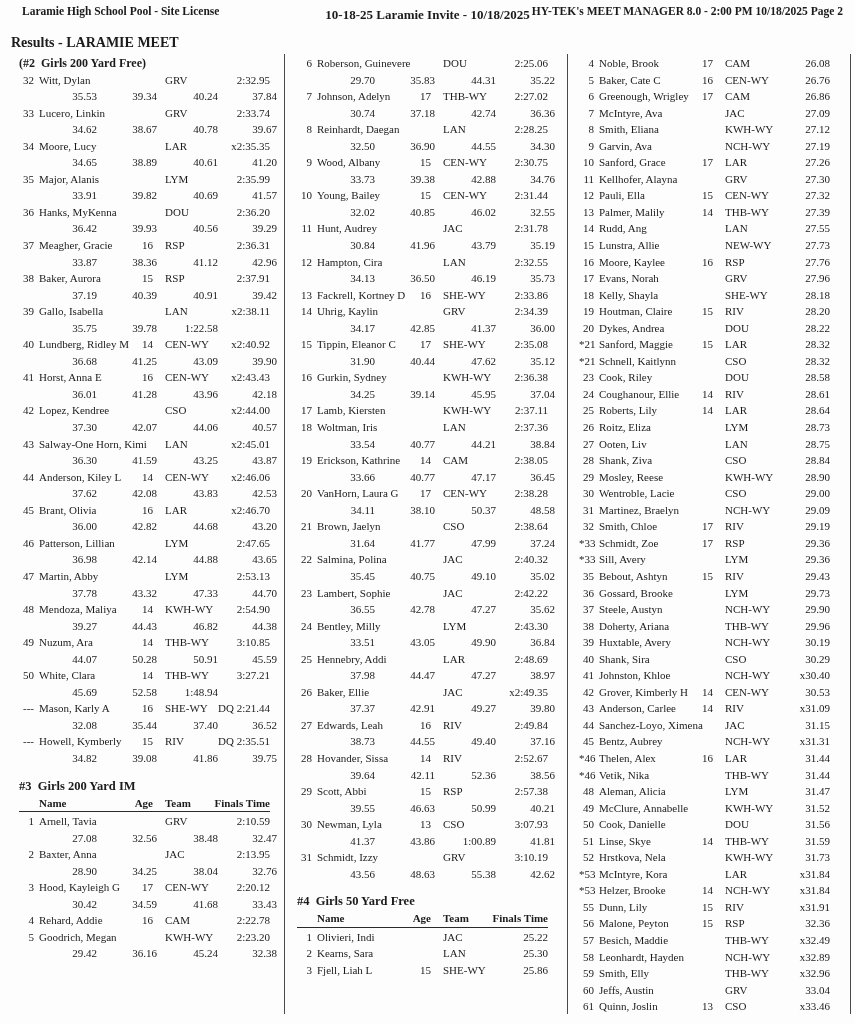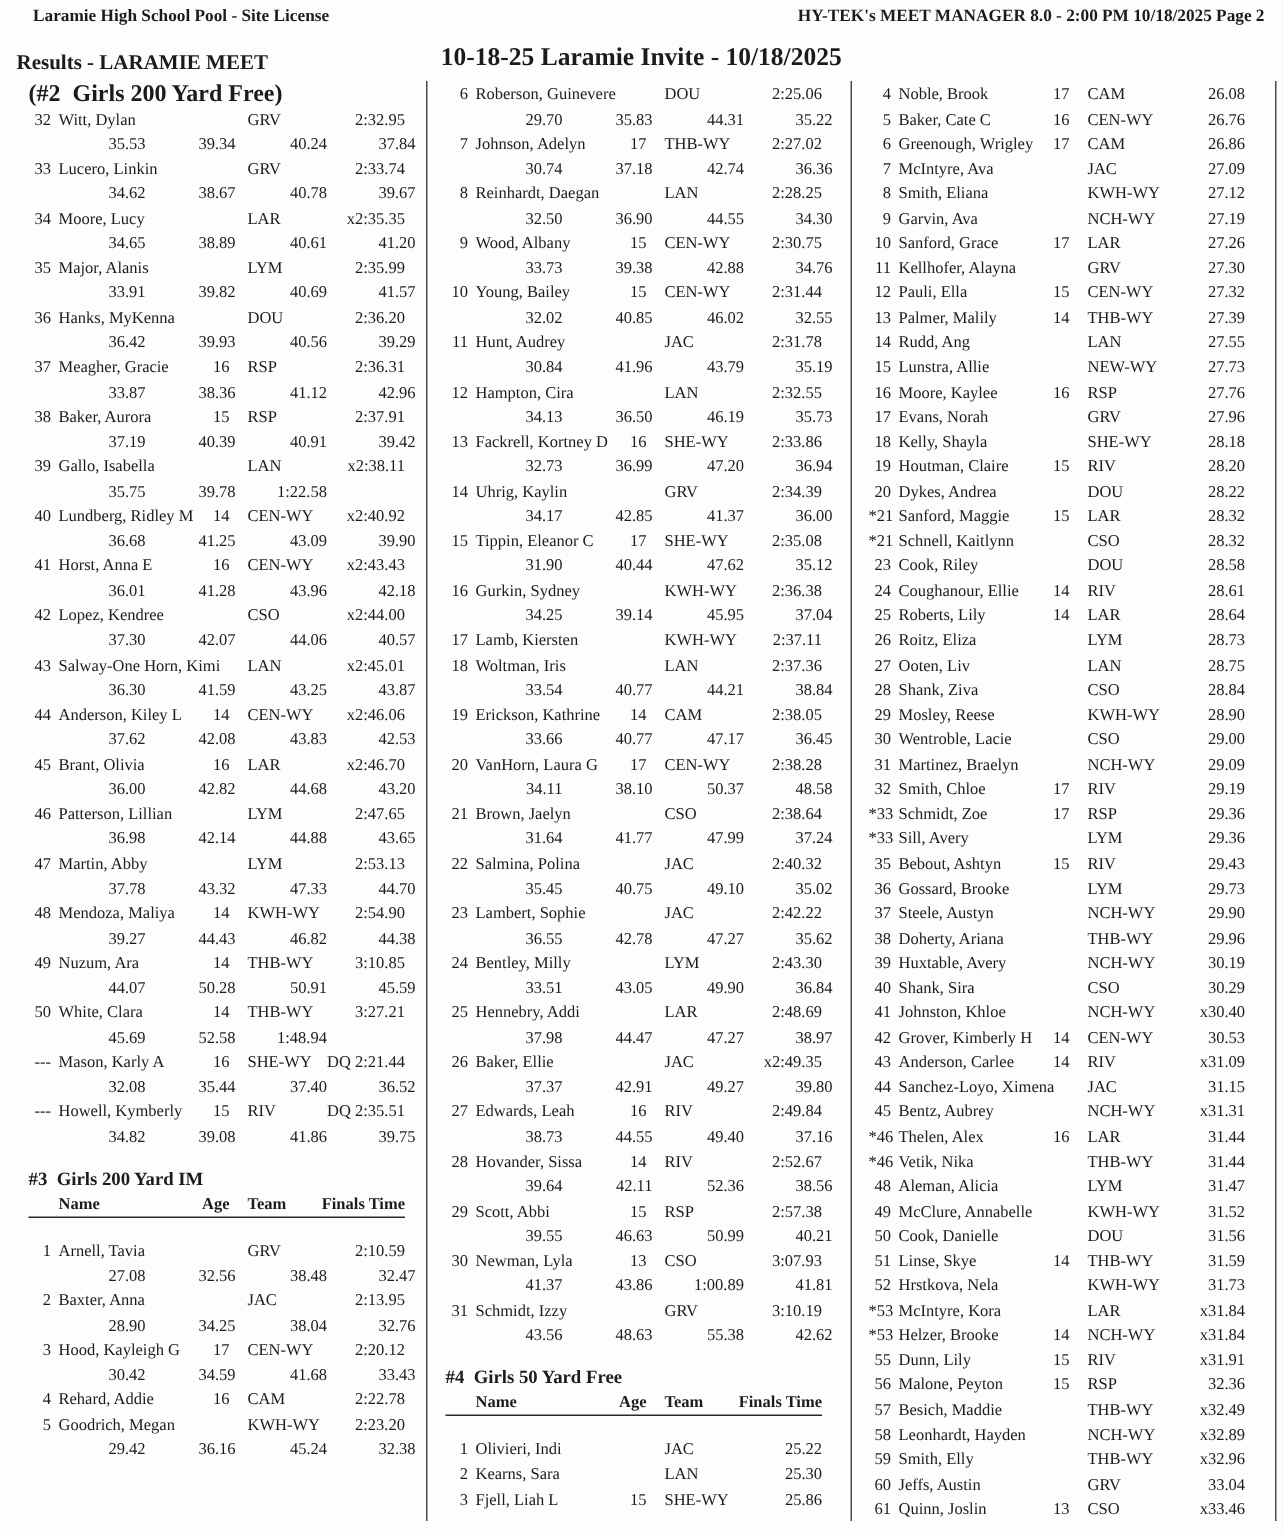--- a/index.html
+++ b/index.html
@@ -1,22 +1,22 @@
 <!DOCTYPE html>
 <html><head>
 <meta charset="utf-8">
 <style>
   html,body{margin:0;padding:0;background:#e9e9e9;}
   .page{position:relative;width:855px;height:1024px;background:#fdfdfd;
         font-family:"Liberation Serif",serif;color:#1b1b1b;overflow:hidden;margin:0 auto;}
   
   .hdr1{position:absolute;top:5px;left:22px;right:12px;display:flex;
         justify-content:space-between;font-size:11.5px;font-weight:bold;}
-  .hdr-meet{position:absolute;top:28px;left:0;width:100%;text-align:center;
-        font-size:17px;font-weight:bold;white-space:pre;}
+  .hdr-meet{position:absolute;top:7px;left:0;width:100%;text-align:center;
+        font-size:13px;font-weight:bold;white-space:pre;}
   .hdr-results{position:absolute;top:35px;left:11px;width:100%;text-align:left;
         font-size:14px;font-weight:bold;white-space:pre;}
   
   .col{position:absolute;top:55px;width:251px;font-size:11px;}
   .col-1{left:19px;}
   .col-2{left:297px;}
   .col-3{left:579px;}
   .vsep{position:absolute;top:54px;height:960px;width:1px;background:#4a4a4a;}
   .vsep-1{left:284px;} .vsep-2{left:567px;} .vsep-3{left:850px;}
   
@@ -25,24 +25,24 @@
   .row span{white-space:nowrap;overflow:visible;}
   .c-place{text-align:right;}
   .c-name{padding-left:5px;}
   .c-age{text-align:right;}
   .c-team{padding-left:12px;}
   .c-time{text-align:right;}
   .splits{display:grid;grid-template-columns:78px 60px 61px 59px;width:258px;
           line-height:16.55px;height:16.55px;}
   .splits span{text-align:right;white-space:nowrap;}
   
-  .subtitle{font-weight:bold;font-size:16px;line-height:16.55px;height:16.55px;white-space:pre;}
+  .subtitle{font-weight:bold;font-size:12px;line-height:16.55px;height:16.55px;white-space:pre;}
   .event-block{margin-top:10px;}
   .event-title{font-weight:bold;font-size:12.5px;line-height:18px;white-space:pre;}
-  .cols-header{font-weight:bold;border-bottom:1.6px solid #2a2a2a;margin-bottom:14px;}
+  .cols-header{font-weight:bold;border-bottom:1.6px solid #2a2a2a;margin-bottom:1px;}
 </style>
 </head>
 <body>
 
 <div class="page">
   <div class="hdr1">
     <span>Laramie High School Pool - Site License</span>
     <span>HY-TEK's MEET MANAGER 8.0 - 2:00 PM  10/18/2025  Page 2</span>
   </div>
   <div class="hdr-meet">10-18-25 Laramie Invite - 10/18/2025</div>
@@ -556,26 +556,20 @@
         </div>
       </div>
       <div>
         <div class="row">
           <span class="c-place">13</span>
           <span class="c-name">Fackrell, Kortney D</span>
           <span class="c-age">16</span>
           <span class="c-team">SHE-WY</span>
           <span class="c-time">2:33.86</span>
         </div>
-        <div class="splits">
-          <span>32.73</span>
-          <span>36.99</span>
-          <span>47.20</span>
-          <span>36.94</span>
-        </div>
       </div>
       <div>
         <div class="row">
           <span class="c-place">14</span>
           <span class="c-name">Uhrig, Kaylin</span>
           <span class="c-age"></span>
           <span class="c-team">GRV</span>
           <span class="c-time">2:34.39</span>
         </div>
         <div class="splits">

